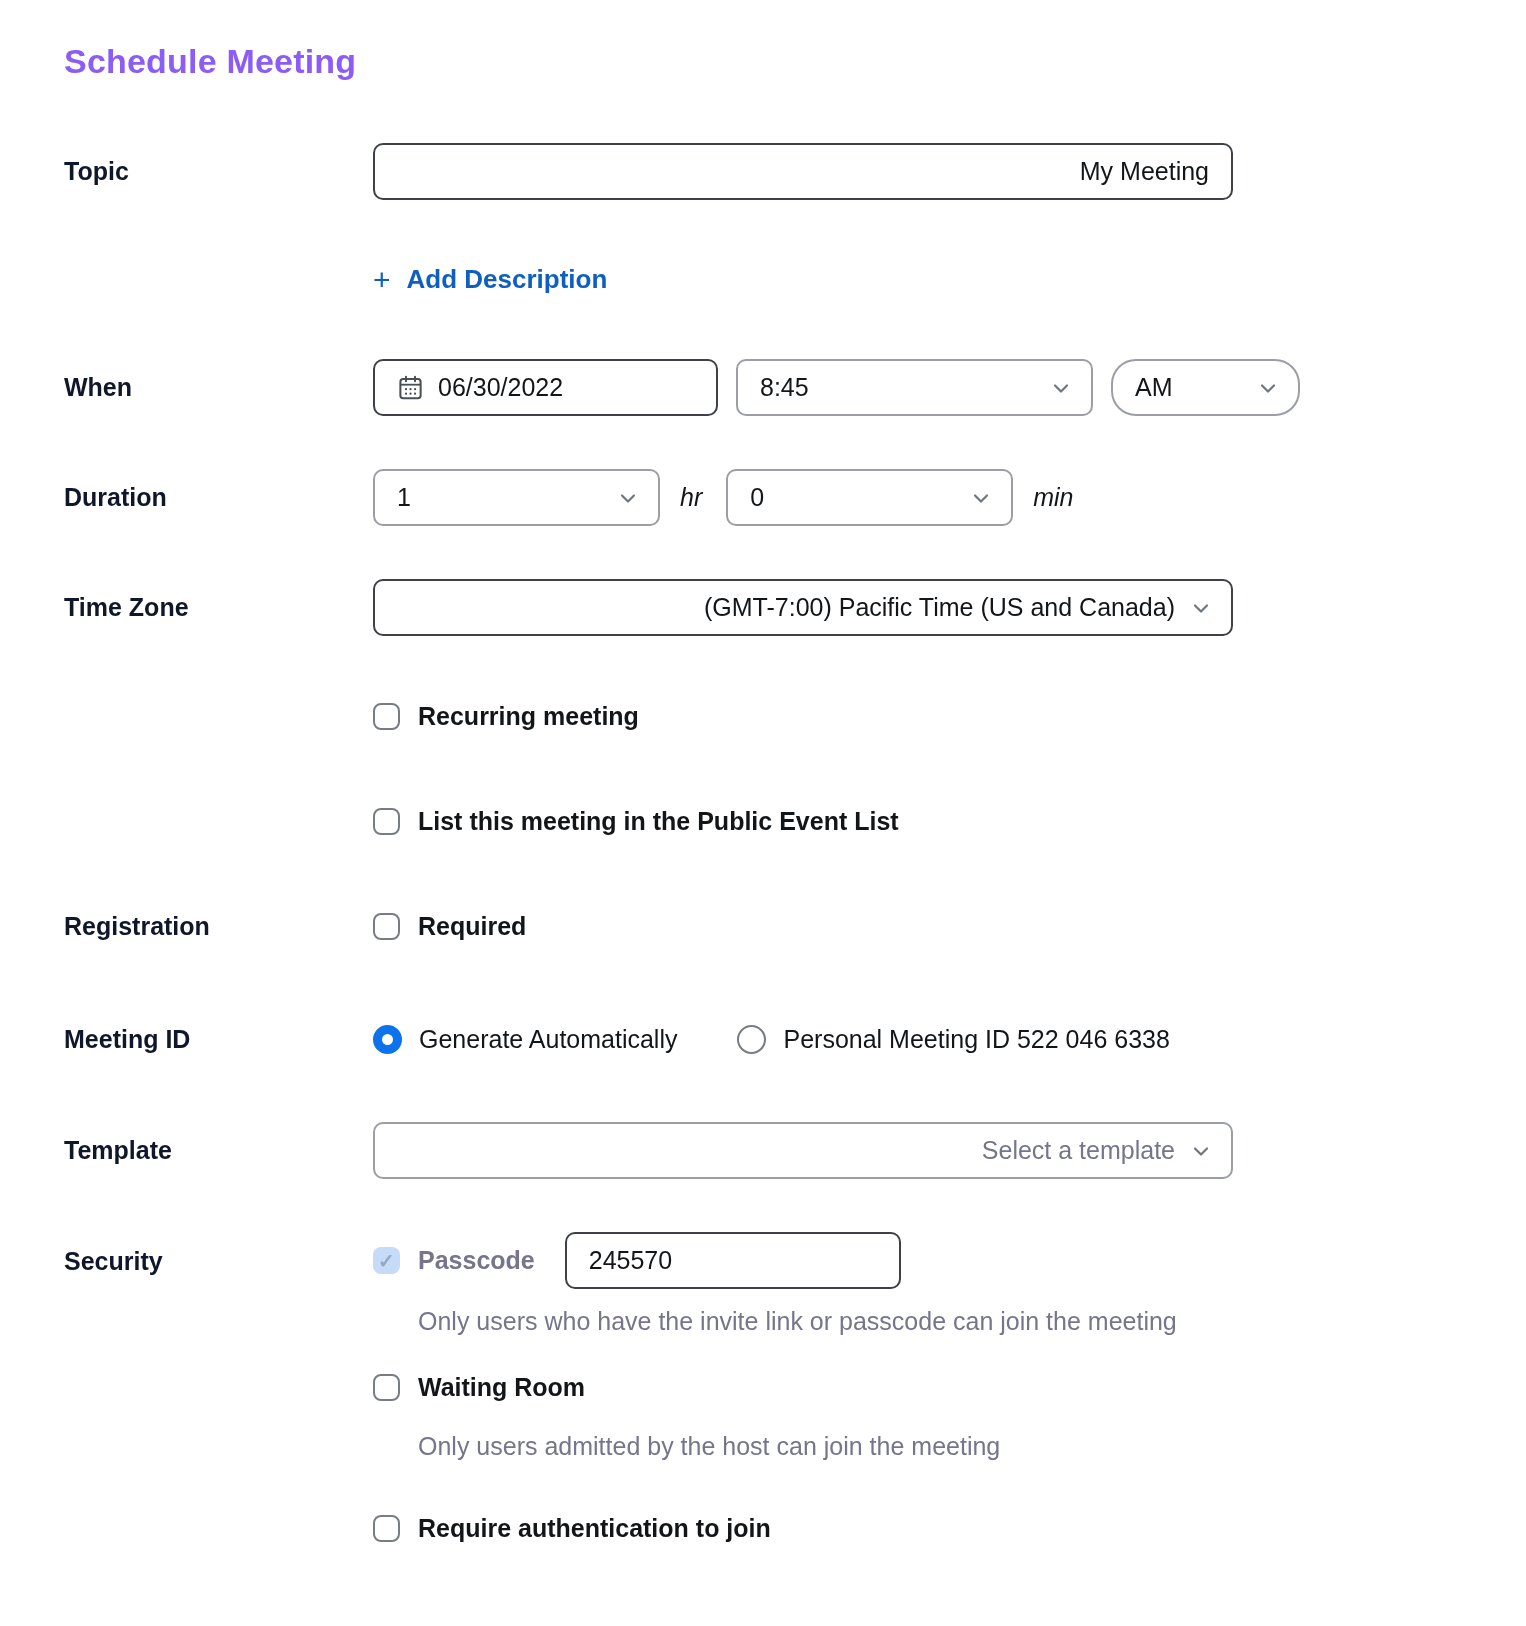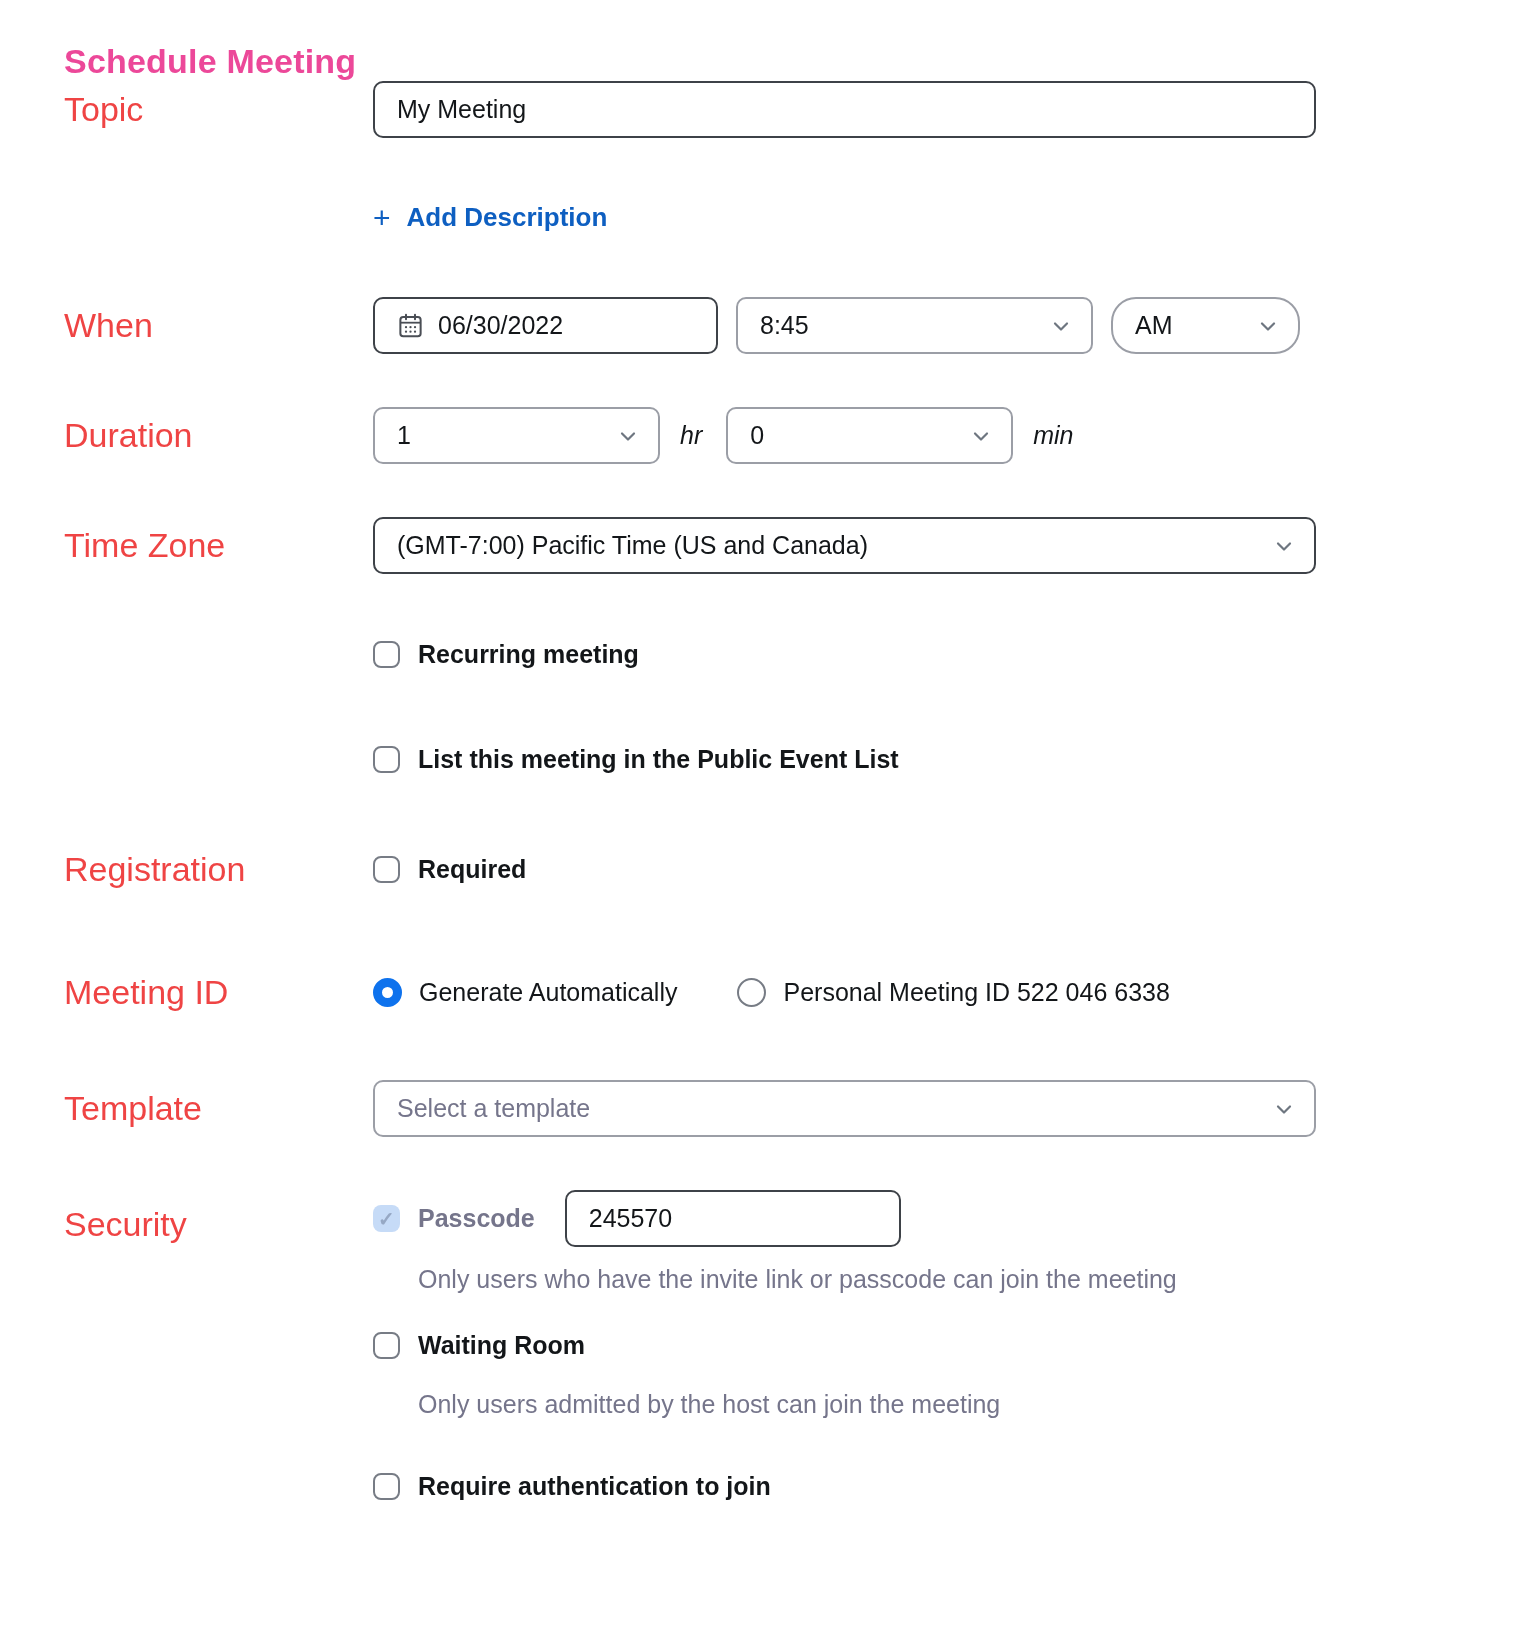--- a/index.html
+++ b/index.html
@@ -9,33 +9,34 @@
     height: 1626px;
     font-family: "Liberation Sans", sans-serif;
     color: #131619;
     overflow: hidden;
   }
   .page { padding: 42px 64px 0 64px; }
 
   h1.page-title {
     font-size: 34px;
     font-weight: 700;
-    color: #ec4899;
+    color: #8b5cf6;
     letter-spacing: 0.2px;
+    margin-bottom: 62px;
   }
 
   .row {
     display: grid;
     grid-template-columns: 309px 1fr;
     align-items: center;
   }
   .row-label {
-    font-size: 34px;
-    color: #ef4444;
-    font-weight: 400;
+    font-size: 25px;
+    color: #0f172a;
+    font-weight: 700;
   }
   .controls { display: flex; align-items: center; }
 
   
   .field {
     height: 57px;
     border-radius: 10px;
     background: #fff;
     display: flex;
     align-items: center;
@@ -47,21 +48,21 @@
   .border-light { border: 2px solid #9b9ea6; }
 
   .select { justify-content: space-between; cursor: pointer; padding-right: 18px; }
   .select .value { white-space: nowrap; overflow: hidden; text-overflow: ellipsis; }
   .select .placeholder { color: #75758b; }
 
   .chevron { width: 24px; height: 24px; flex: 0 0 auto; margin-left: 14px; }
   .chevron polyline { fill: none; stroke: #6e7680; stroke-width: 2.2; stroke-linecap: round; stroke-linejoin: round; }
 
   
-  .w-full  { width: 943px; }
+  .w-full  { width: 860px; justify-content: flex-end; }
   .w-date  { width: 345px; }
   .w-time  { width: 357px; }
   .w-ampm  { width: 189px; border-radius: 25px; }
   .w-dur   { width: 287px; }
   .w-pass  { width: 336px; }
 
   .unit-label { font-size: 25px; color: #131619; margin: 0 20px; font-style: italic; }
   .unit-label.first { margin: 0 24px 0 20px; }
 
   .cal-icon { width: 27px; height: 27px; margin-right: 14px; flex: 0 0 auto; }

